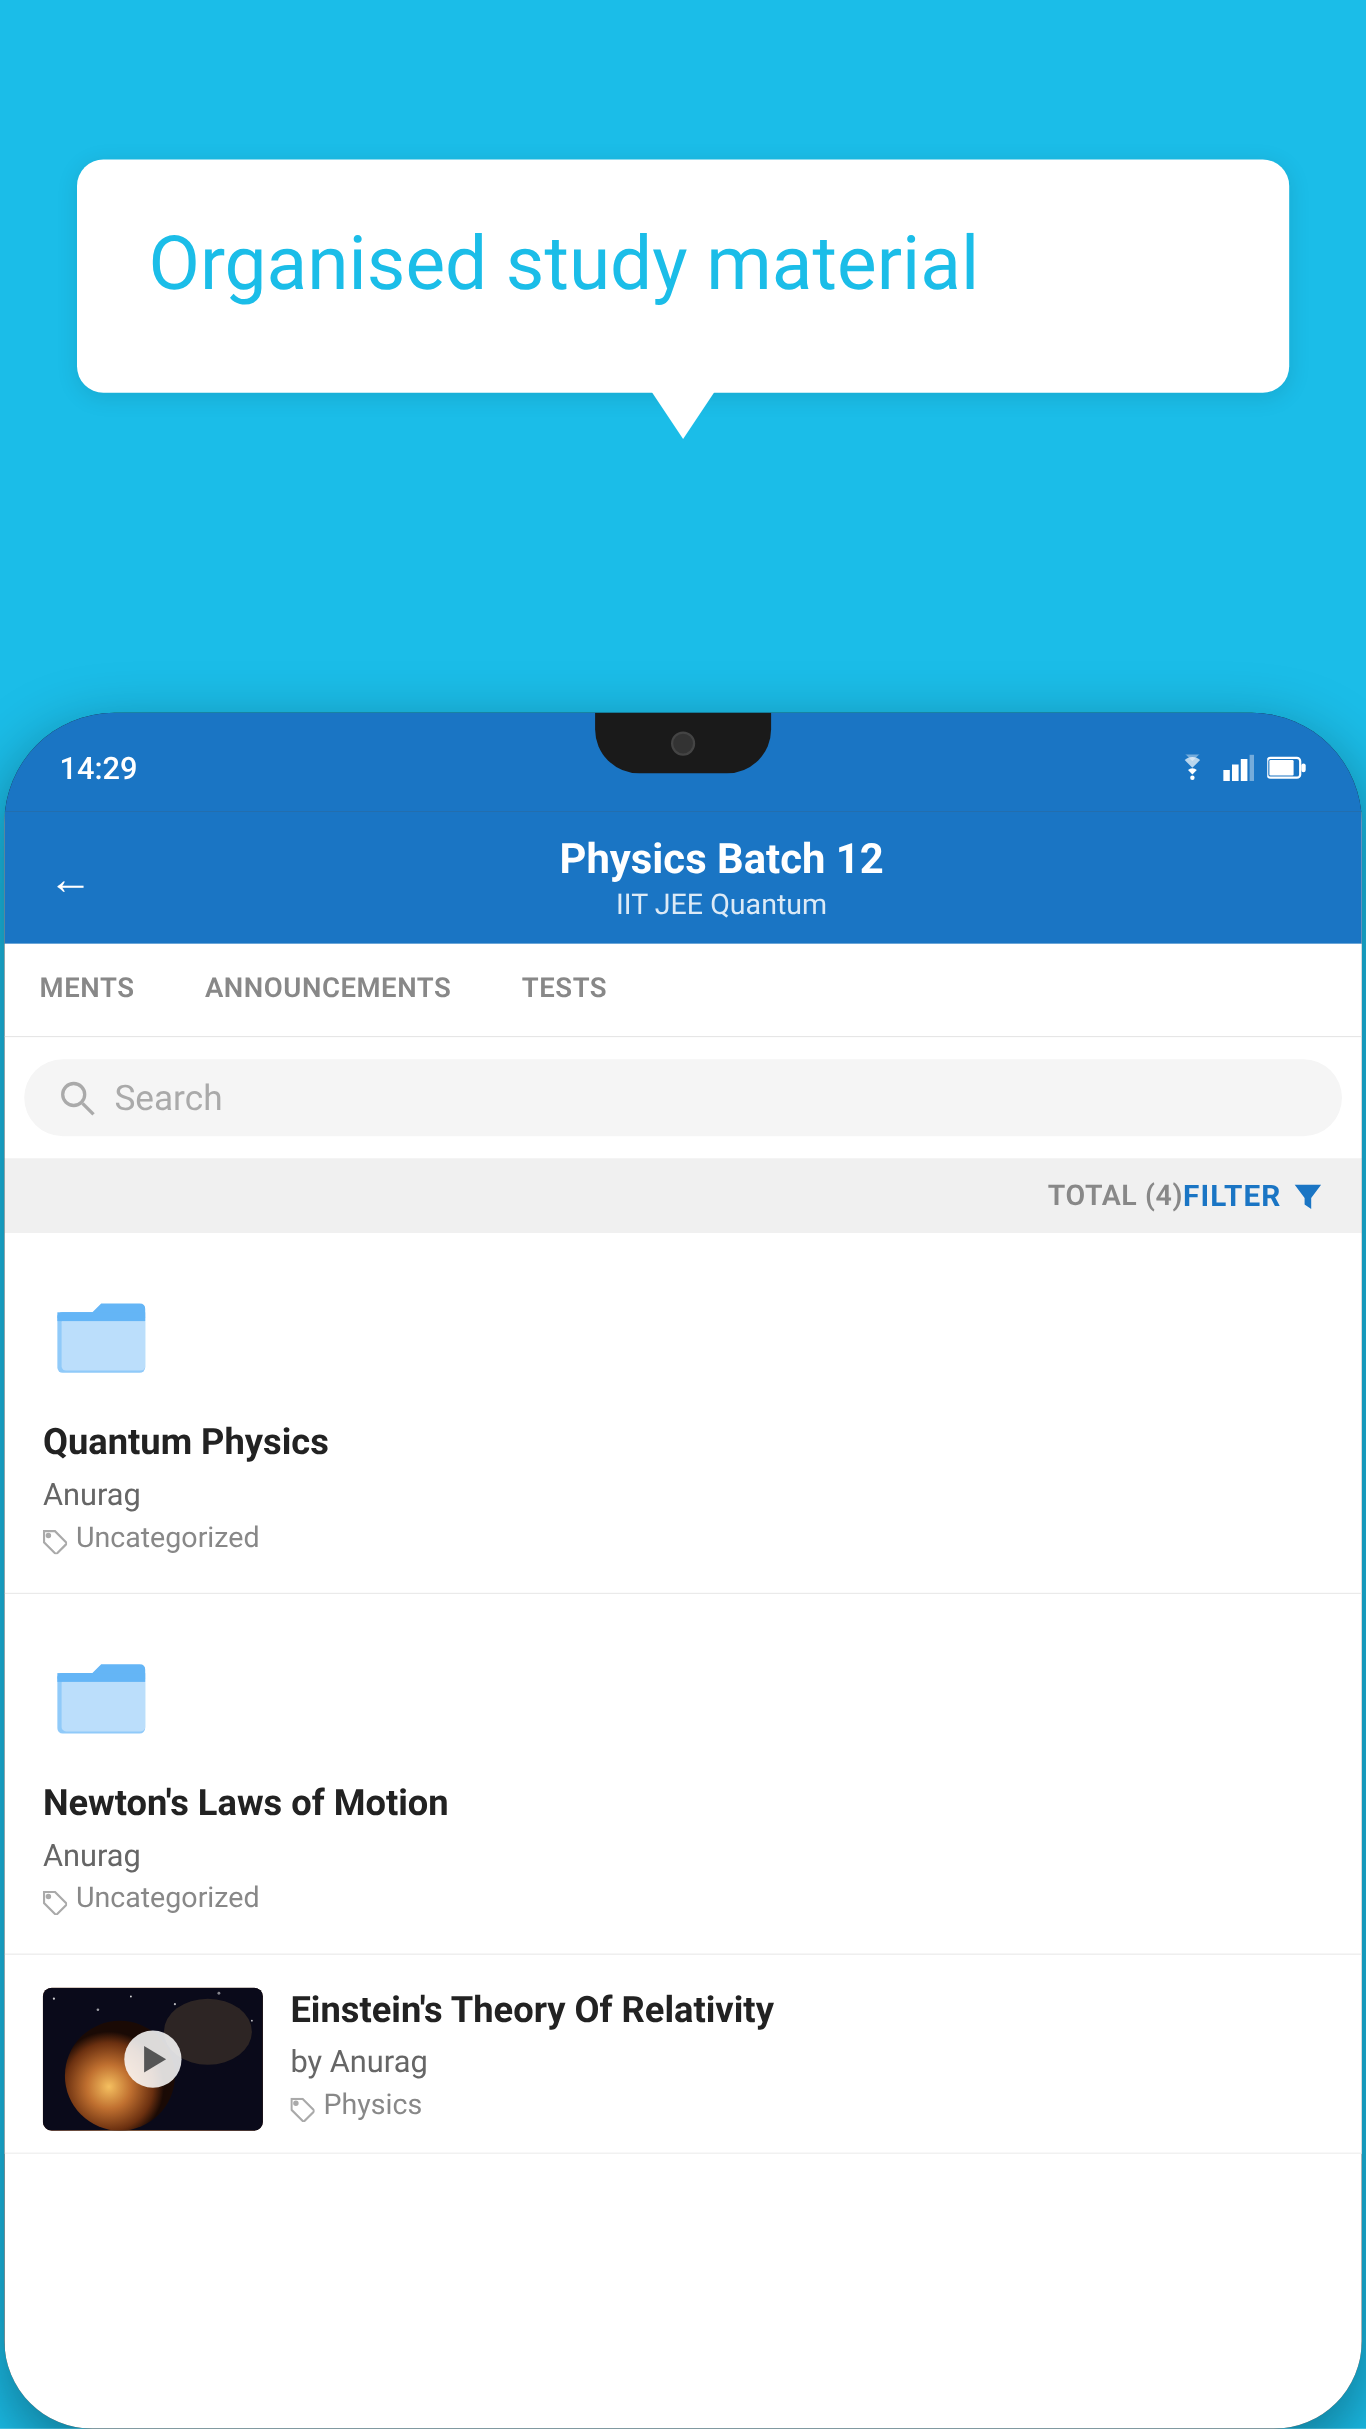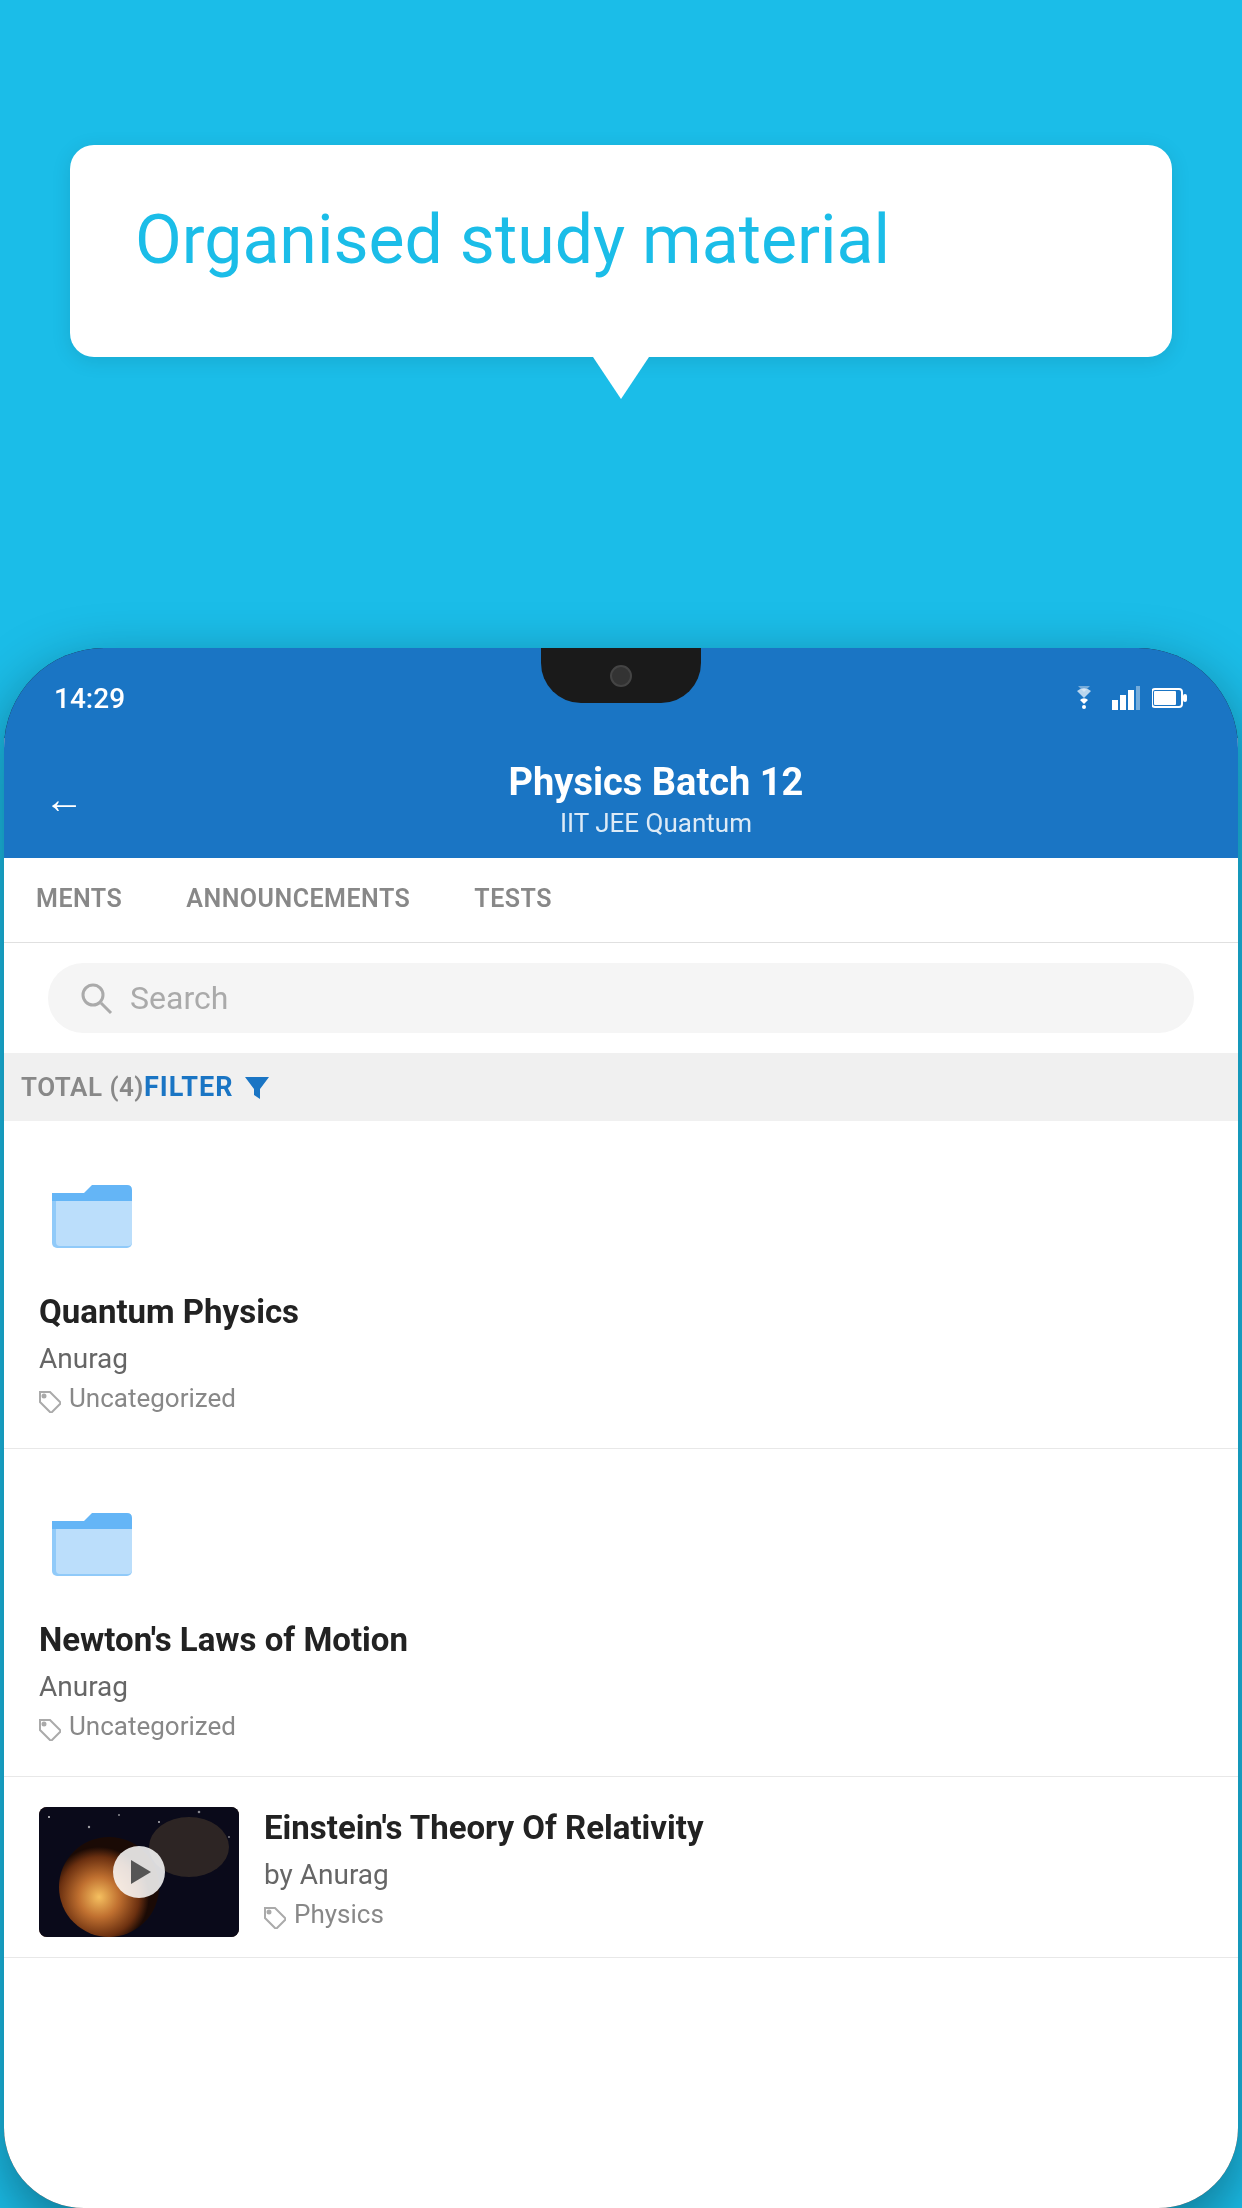--- a/index.html
+++ b/index.html
@@ -175,44 +175,44 @@
       letter-spacing: 0.5px;
     }
 
     .tab-item.active {
       color: #1a75c4;
       border-bottom: 3px solid #1a75c4;
     }
 
     
     .search-container {
-      padding: 20px 44px;
+      padding: 20px 18px;
       background: white;
     }
 
     .search-bar {
       display: flex;
       align-items: center;
       background: #f5f5f5;
       border-radius: 40px;
       padding: 16px 30px;
       gap: 16px;
     }
 
     .search-text {
       color: #aaa;
       font-size: 32px;
     }
 
     
     .filter-bar {
       display: flex;
-      justify-content: flex-start;
-      align-items: center;
-      padding: 18px 17px;
+      justify-content: flex-end;
+      align-items: center;
+      padding: 18px 35px;
       background: #f0f0f0;
     }
 
     .total-text {
       color: #888;
       font-size: 26px;
       font-weight: 600;
       letter-spacing: 0.5px;
     }
 

